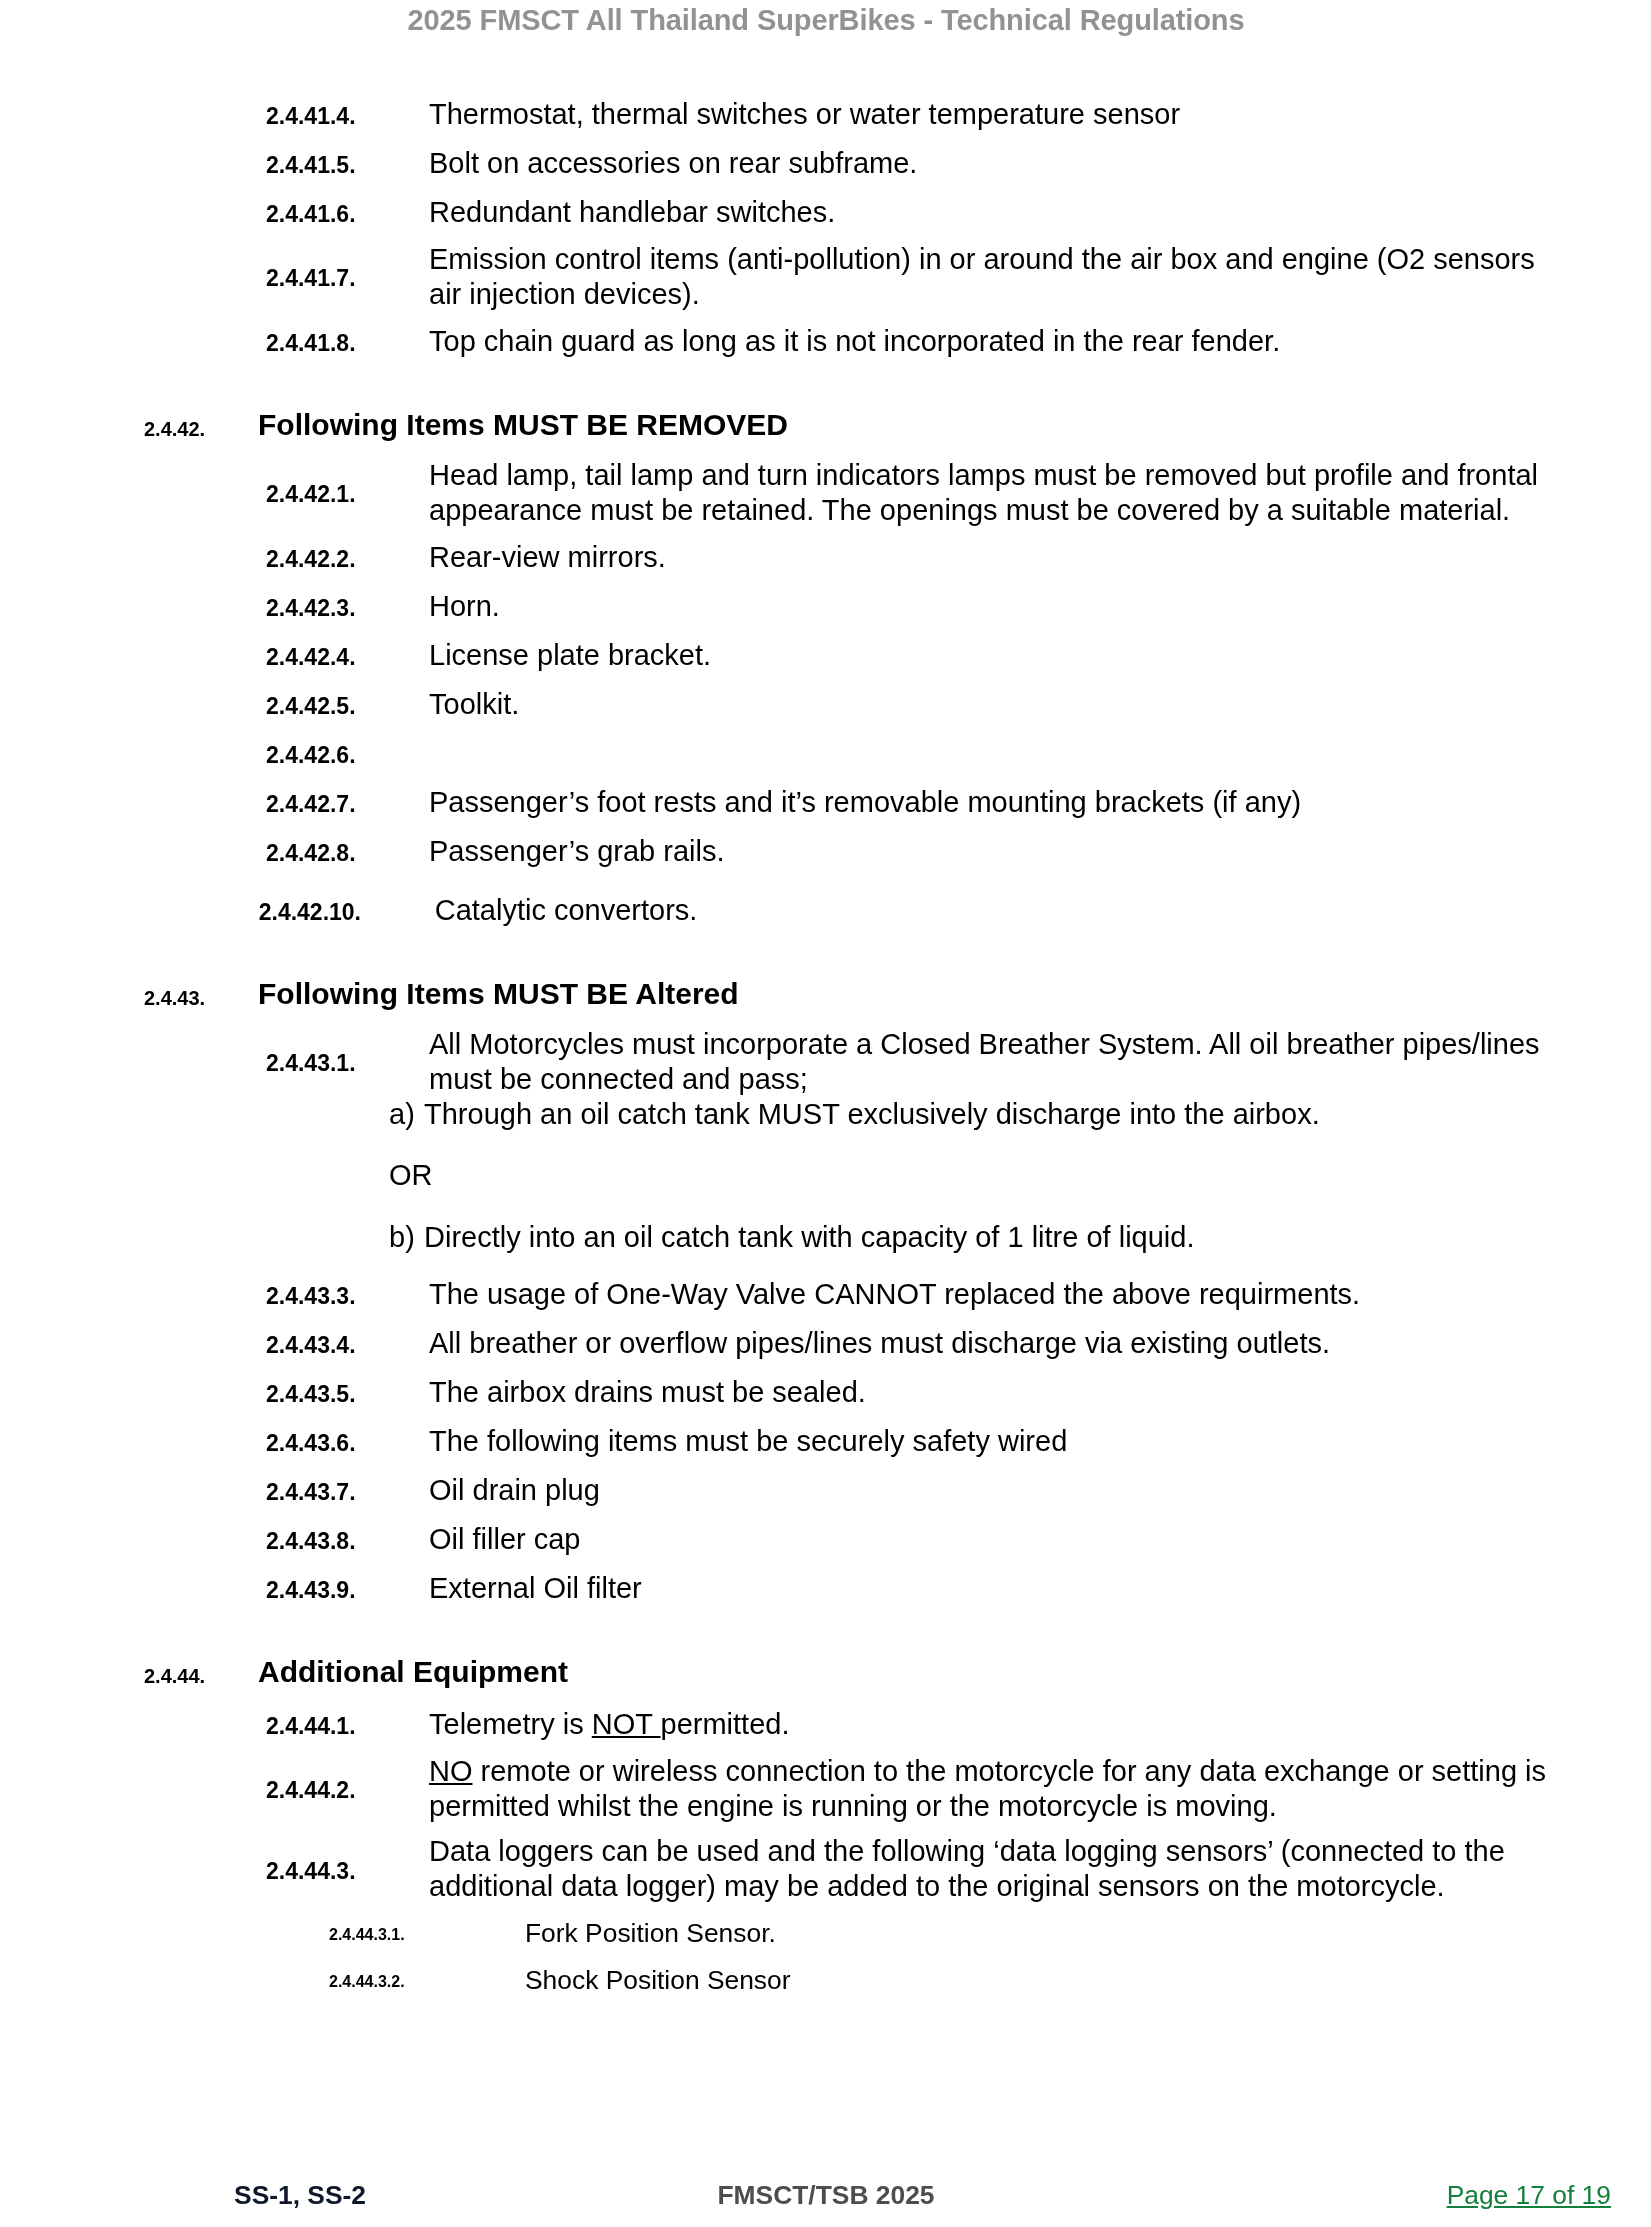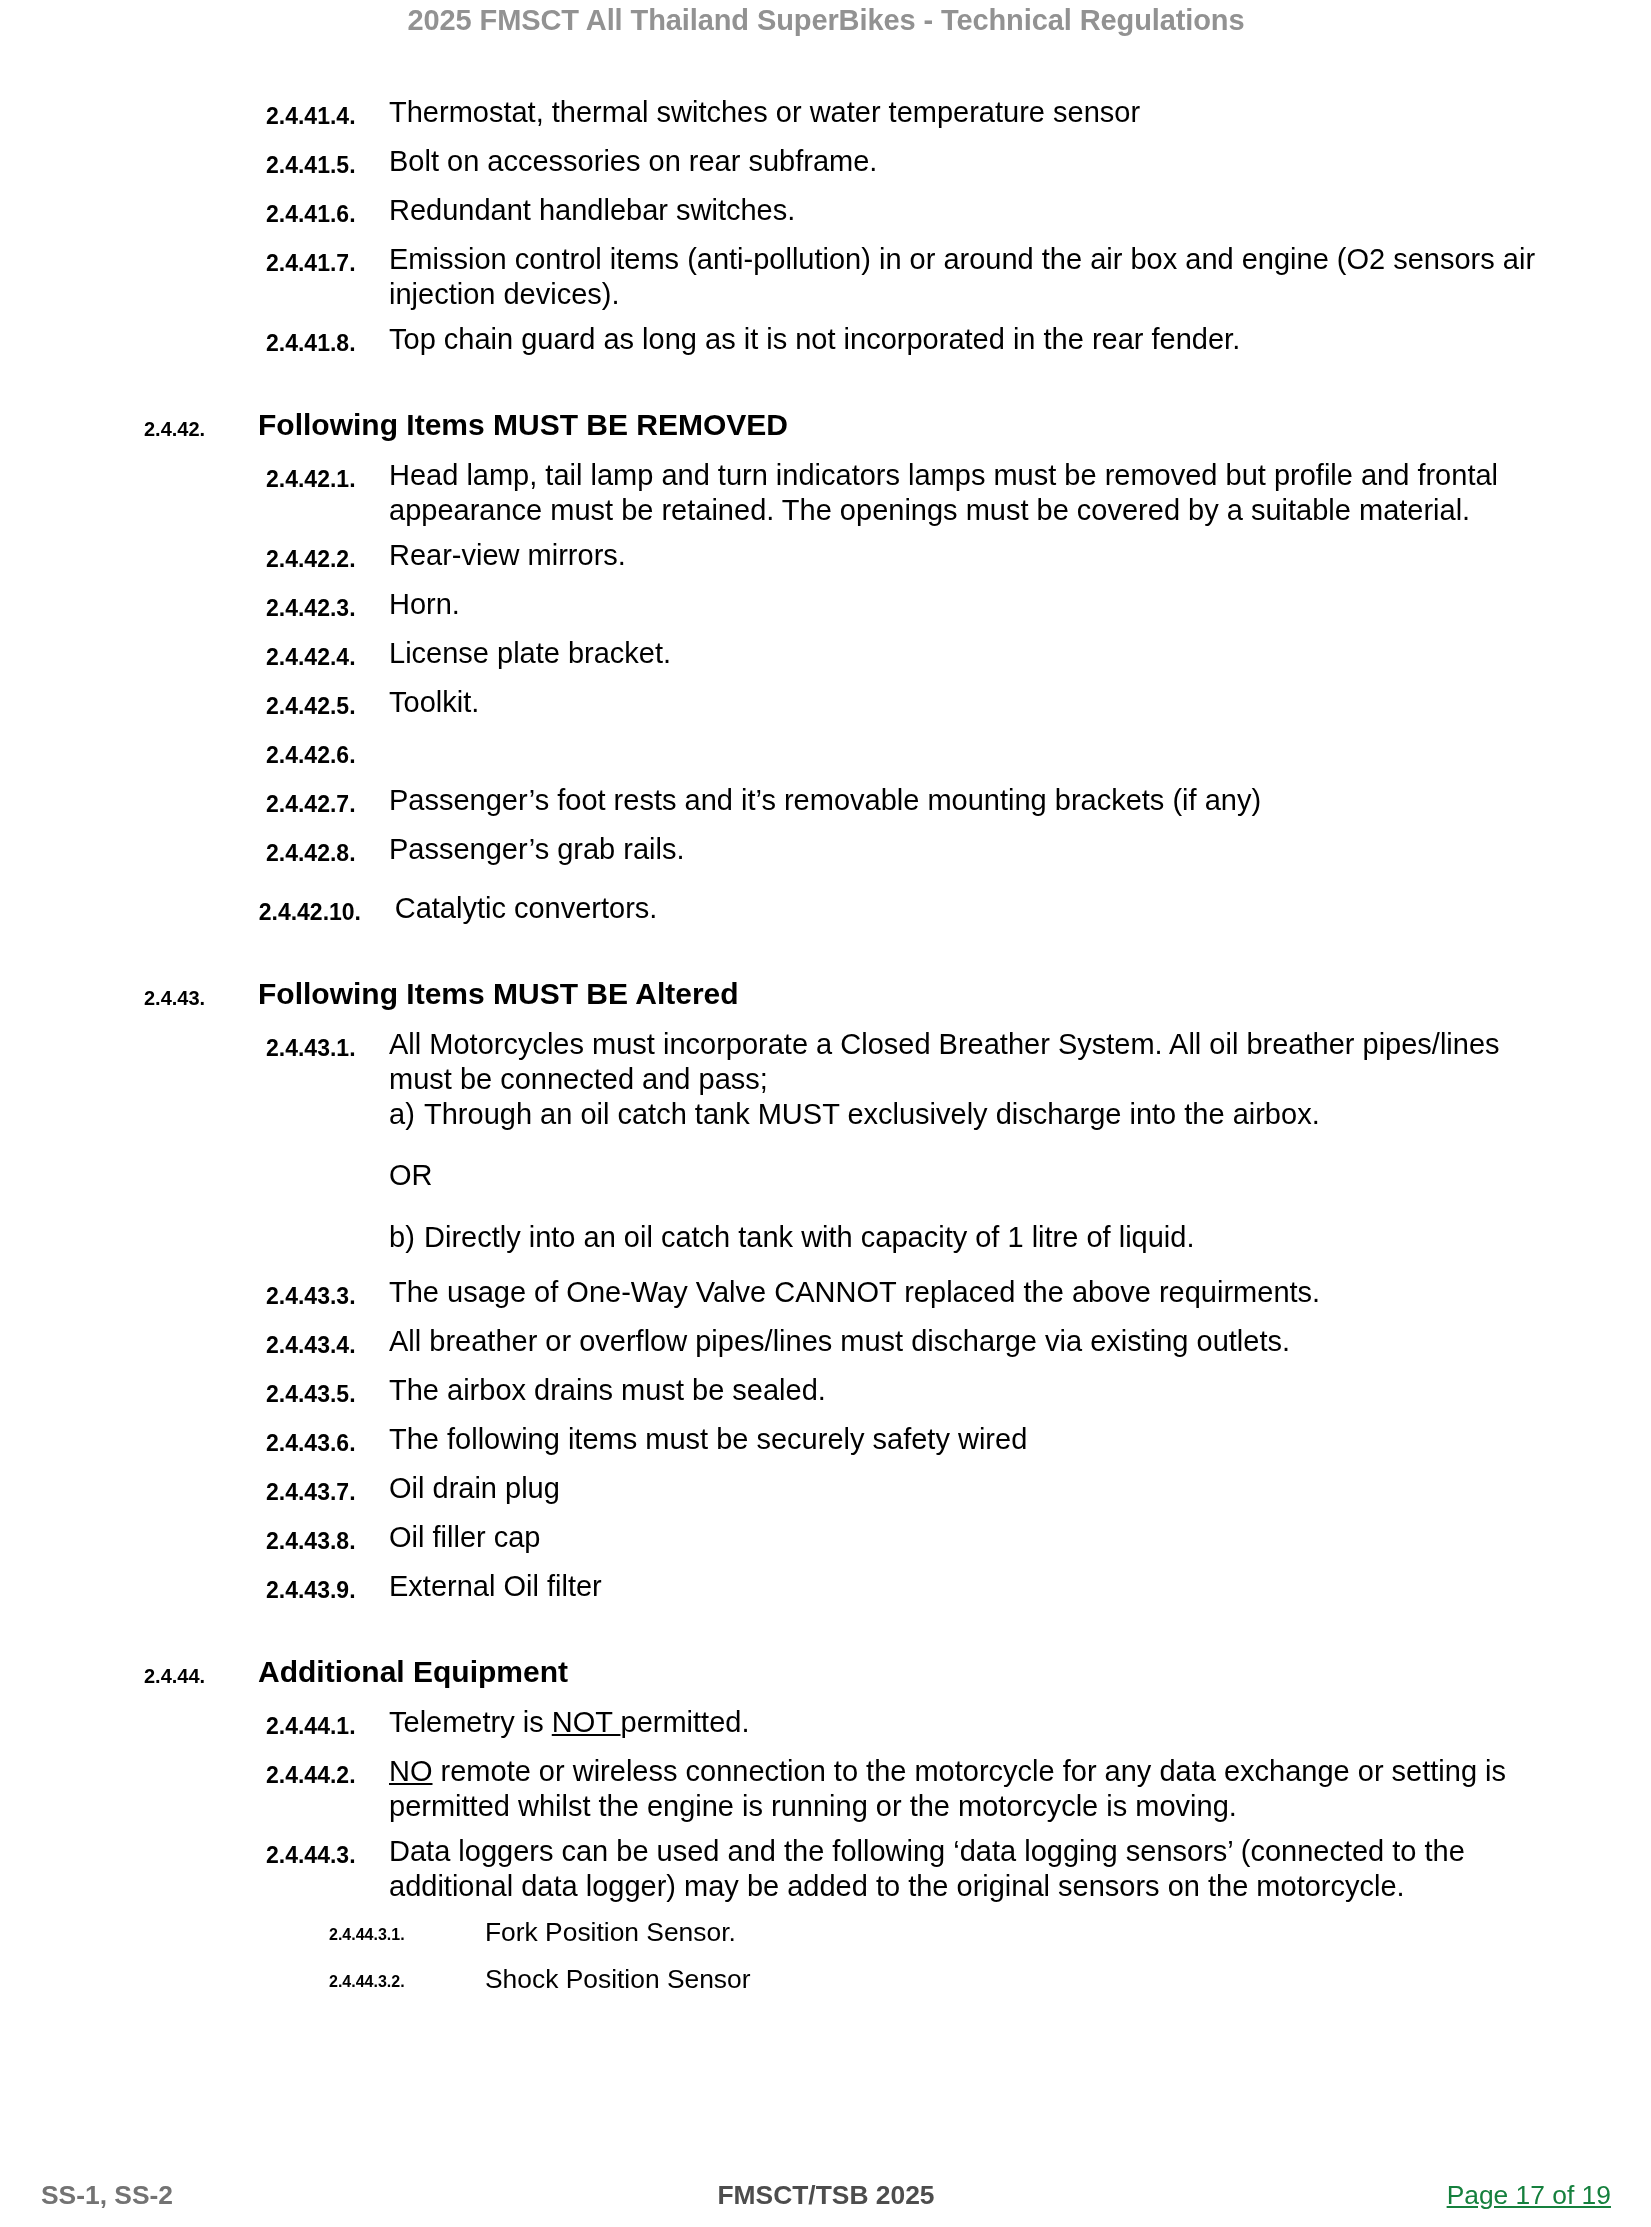--- a/index.html
+++ b/index.html
@@ -40,23 +40,24 @@
   .content {
     position: absolute;
     top: 95px;
     left: 0;
     width: 1652px;
   }
 
   
   .row {
     display: flex;
-    align-items: flex-start;
+    align-items: center;
     font-size: 29px;
     line-height: 35px;
+    gap: 40px;
   }
 
   .num {
     font-weight: bold;
     font-size: 23px;
     line-height: 35px;
     padding-top: 3.7px;
     white-space: nowrap;
     flex: none;
     text-align: left;
@@ -137,24 +138,24 @@
     position: absolute;
     left: 41px;
     right: 41px;
     bottom: 16px;
     display: flex;
     align-items: baseline;
     font-size: 26.4px;
   }
   .foot-left {
     font-weight: bold;
-    color: #737373;
+    color: #0f172a;
     flex: none;
     width: 33%;
-    text-align: left;
+    text-align: center;
   }
   .foot-center {
     font-weight: bold;
     color: #4d4d4d;
     flex: none;
     width: 34%;
     text-align: center;
   }
   .foot-right {
     color: #15803d;

